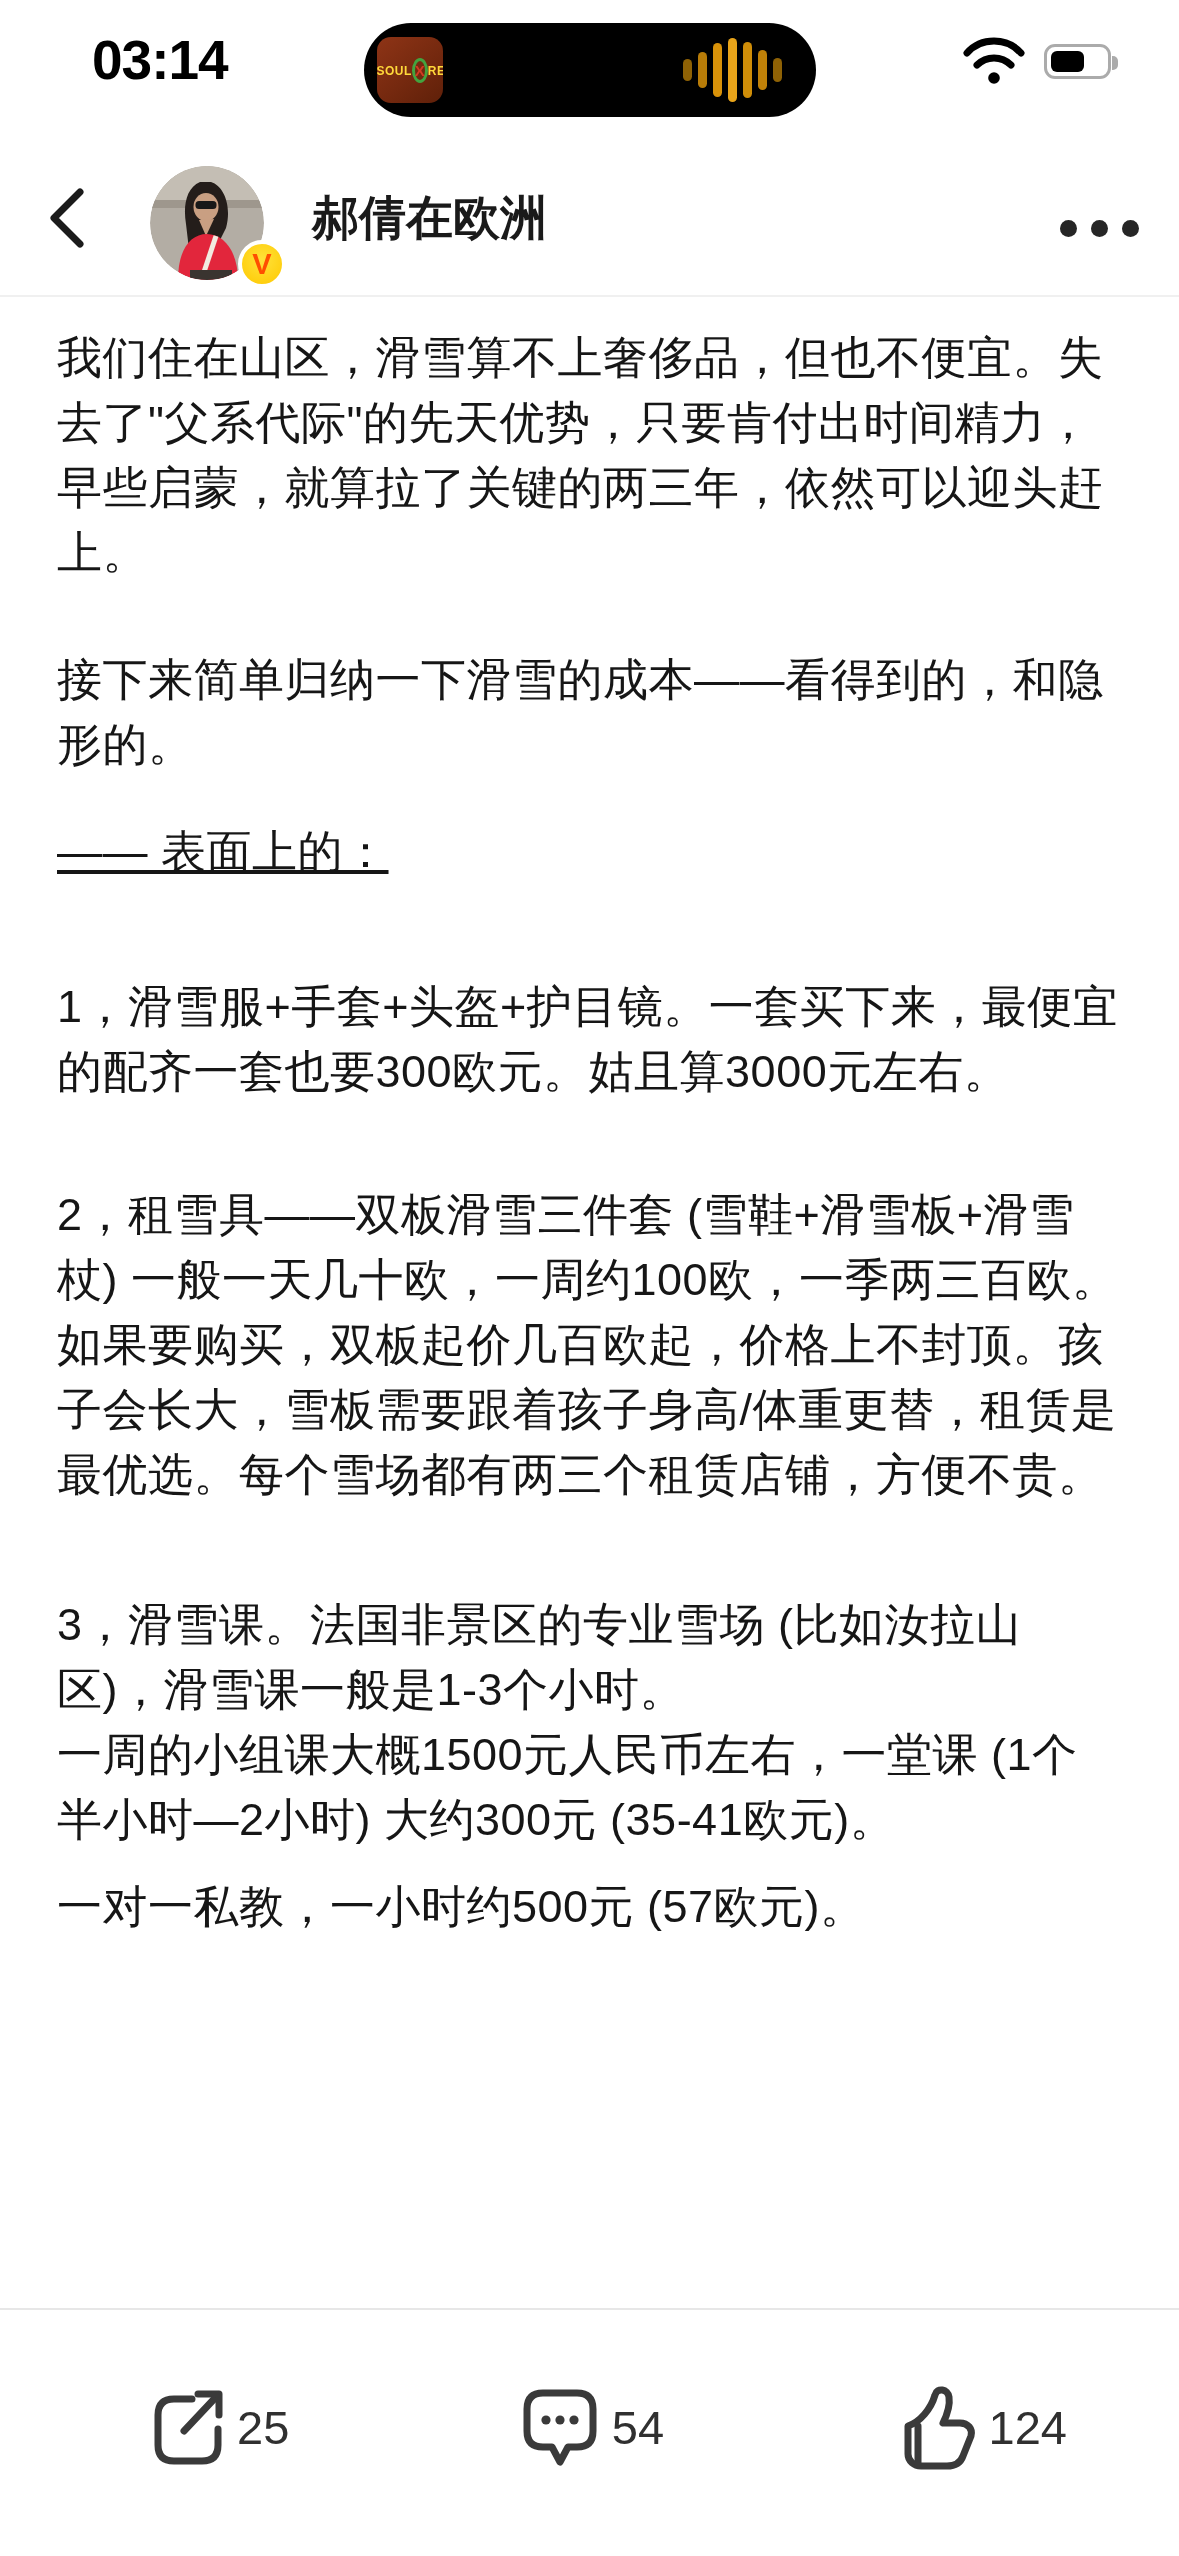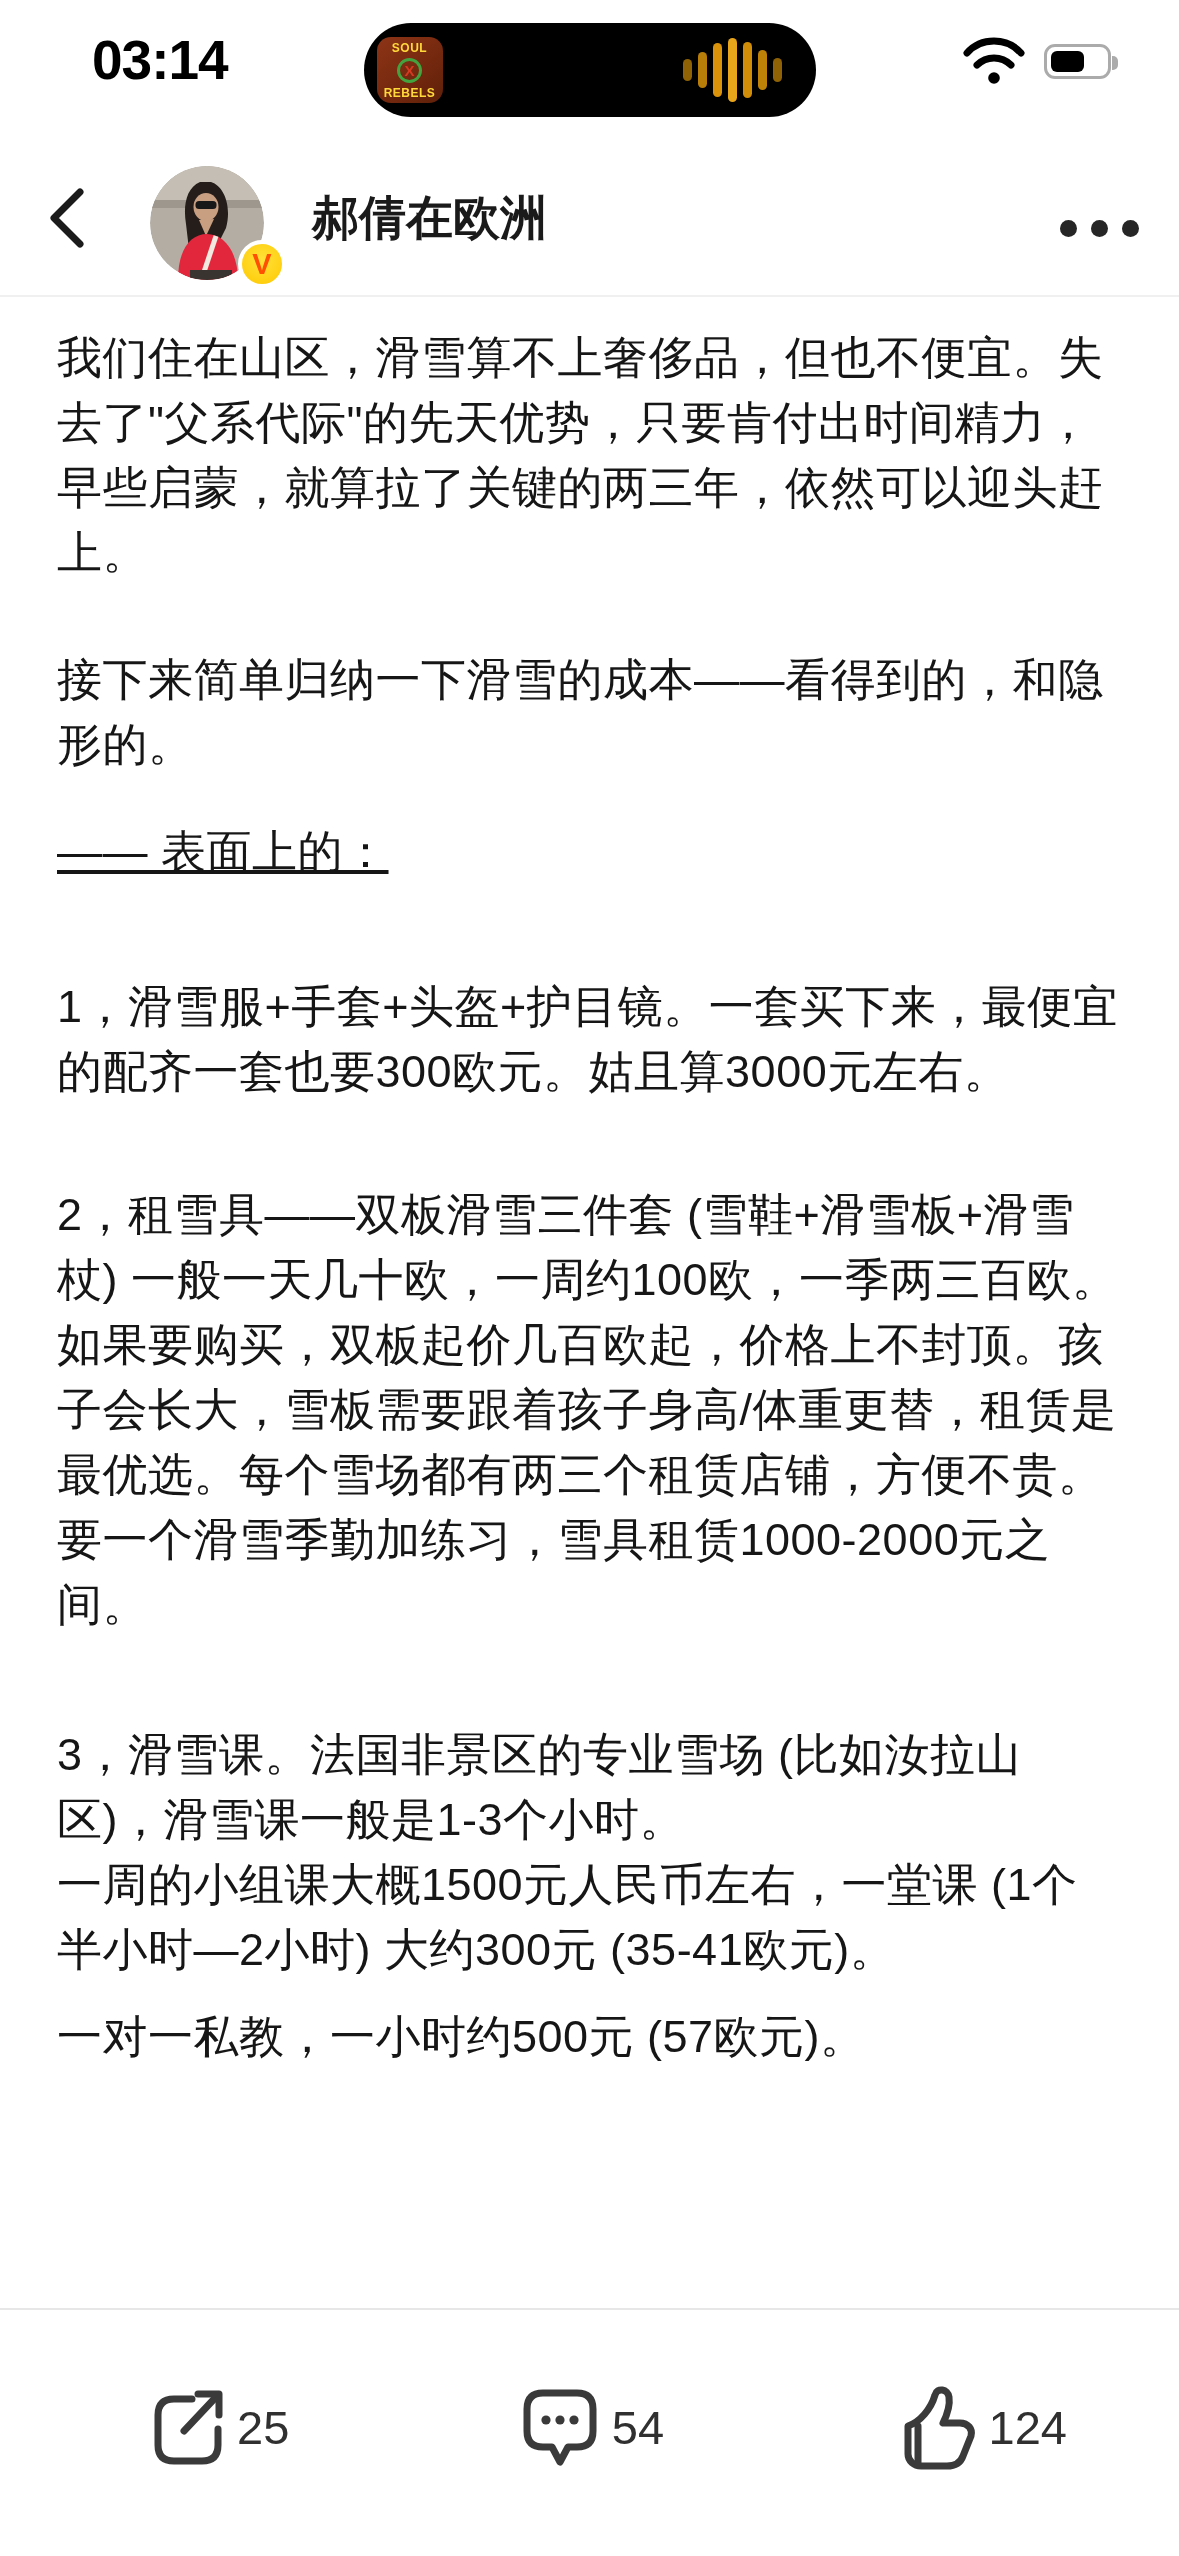--- a/index.html
+++ b/index.html
@@ -10,21 +10,21 @@
   }
 
   
   .status-bar { position:absolute; top:0; left:0; right:0; height:140px; }
   .time { position:absolute; left:92px; top:28px; font-size:55px; font-weight:700; color:#000; letter-spacing:-1px; }
   .island { position:absolute; left:50%; transform:translateX(-50%); top:23px;
             width:452px; height:94px; background:#000; border-radius:48px;
             display:flex; align-items:center; }
   .album { width:66px; height:66px; margin-left:13px; border-radius:14px;
            background:linear-gradient(140deg,#8e3416 0%,#75290f 55%,#5f2009 100%);
-           display:flex; flex-direction:column; align-items:center; justify-content:space-between;
+           display:flex; flex-direction:row; align-items:center; justify-content:space-between;
            padding:5px 0 4px; overflow:hidden; }
   .album .t { font-size:12px; font-weight:700; color:#ffd83a; line-height:1; letter-spacing:.5px; }
   .album .ring { width:25px; height:25px; border:3px solid #43a33f; border-radius:50%;
                  display:flex; align-items:center; justify-content:center; }
   .album .x { color:#d43a22; font-size:15px; font-weight:800; line-height:1; }
   .wave { margin-left:auto; margin-right:34px; display:flex; align-items:center; gap:6px; }
   .wave i { display:block; width:9px; border-radius:5px; }
   .wave i:nth-child(1){height:22px;background:#8f6205;}
   .wave i:nth-child(2){height:36px;background:#b87c08;}
   .wave i:nth-child(3){height:54px;background:#d99209;}
@@ -155,21 +155,20 @@
     </div>
 </div>
 <div class="nav-divider"></div>
 
 <div class="content">
   <p class="p0">我们住在山区，滑雪算不上奢侈品，但也不便宜。失去了"父系代际"的先天优势，只要肯付出时间精力，早些启蒙，就算拉了关键的两三年，依然可以迎头赶上。</p>
   <p class="p1">接下来简单归纳一下滑雪的成本——看得到的，和隐形的。</p>
   <p class="p2">—— 表面上的：</p>
   <p class="p3">1，滑雪服+手套+头盔+护目镜。一套买下来，最便宜的配齐一套也要300欧元。姑且算3000元左右。</p>
   <p class="p4">2，租雪具——双板滑雪三件套 (雪鞋+滑雪板+滑雪杖) 一般一天几十欧，一周约100欧，一季两三百欧。如果要购买，双板起价几百欧起，价格上不封顶。孩子会长大，雪板需要跟着孩子身高/体重更替，租赁是最优选。每个雪场都有两三个租赁店铺，方便不贵。</p>
-  <p class="p5">要一个滑雪季勤加练习，雪具租赁1000-2000元之间。</p>
   <p class="p6">3，滑雪课。法国非景区的专业雪场 (比如汝拉山区)，滑雪课一般是1-3个小时。</p>
   <p class="p7">一周的小组课大概1500元人民币左右，一堂课 (1个半小时—2小时) 大约300元 (35-41欧元)。</p>
   <p class="p8">一对一私教，一小时约500元 (57欧元)。</p>
 </div>
 
 <div class="bottom-divider"></div>
 <div class="toolbar">
 
   <button class="tb-group">
     <svg width="76" height="86" viewBox="0 0 76 86">

